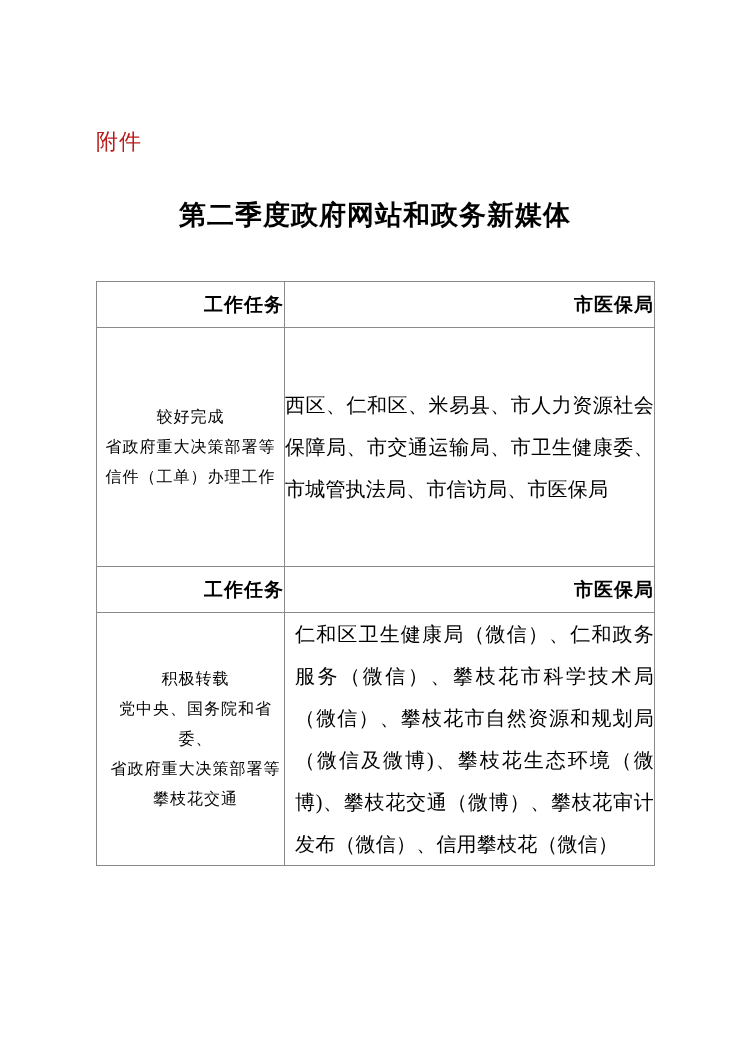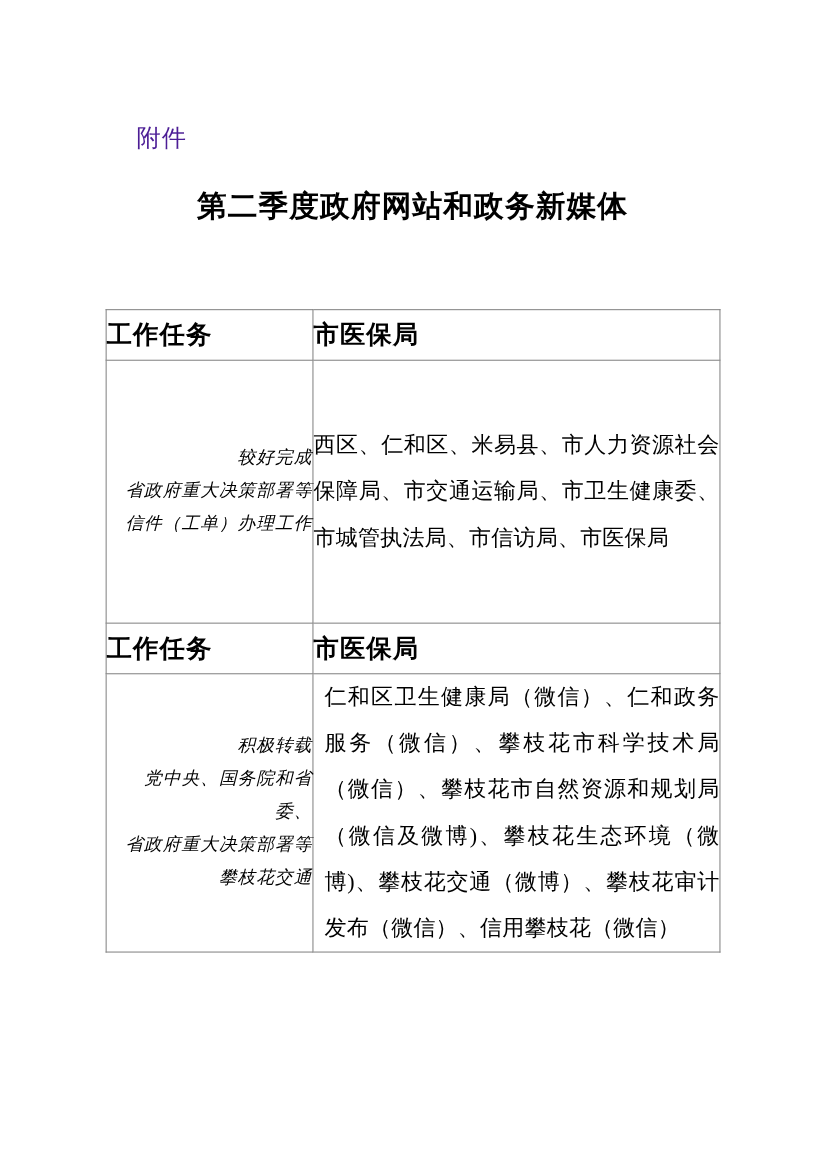--- a/index.html
+++ b/index.html
@@ -16,32 +16,31 @@
     overflow: hidden;
   }
   .page {
     position: absolute;
     inset: 0;
     background: #ffffff;
   }
   .attachment {
     position: absolute;
     left: 96px;
-    top: 112px;
+    top: 128px;
     font-family: "Liberation Sans", sans-serif;
     font-size: 22px;
     line-height: 28px;
     letter-spacing: 1px;
-    color: #4c1d95;
-    margin-left: 28px;
+    color: #b91c1c;
   }
   .doc-title {
     position: absolute;
     left: 0;
-    top: 164px;
+    top: 192px;
     width: 750px;
     text-align: center;
     font-family: "Liberation Serif", serif;
     font-weight: bold;
     font-size: 27px;
     line-height: 47px;
     letter-spacing: 1px;
     color: #000000;
     margin: 0;
   }
@@ -57,32 +56,31 @@
   }
   table.doc-table td {
     border: 1px solid #8a8a8a;
     vertical-align: middle;
     padding: 0;
   }
   col.c1 { width: 188px; }
   col.c2 { width: 370px; }
   .hdr-cell {
     height: 45px;
-    text-align: left;
+    text-align: right;
     font-family: Liberation Serif, serif;
     font-weight: bold;
-    font-size: 23px;
+    font-size: 19px;
     letter-spacing: 1px;
   }
   .task-cell {
-    text-align: right;
+    text-align: center;
     font-size: 16px;
     line-height: 30px;
     letter-spacing: 1px;
-    font-style: italic;
   }
   .task-cell .task-line { display: block; }
   .row-1 .task-cell, .row-1 .names-cell { height: 238px; }
   .row-2 .task-cell, .row-2 .names-cell { height: 236px; padding-left: 10px; }
   .names-cell {
     font-size: 20px;
     line-height: 42px;
     padding: 0 8px;
     text-align: justify;
     text-align-last: left;

